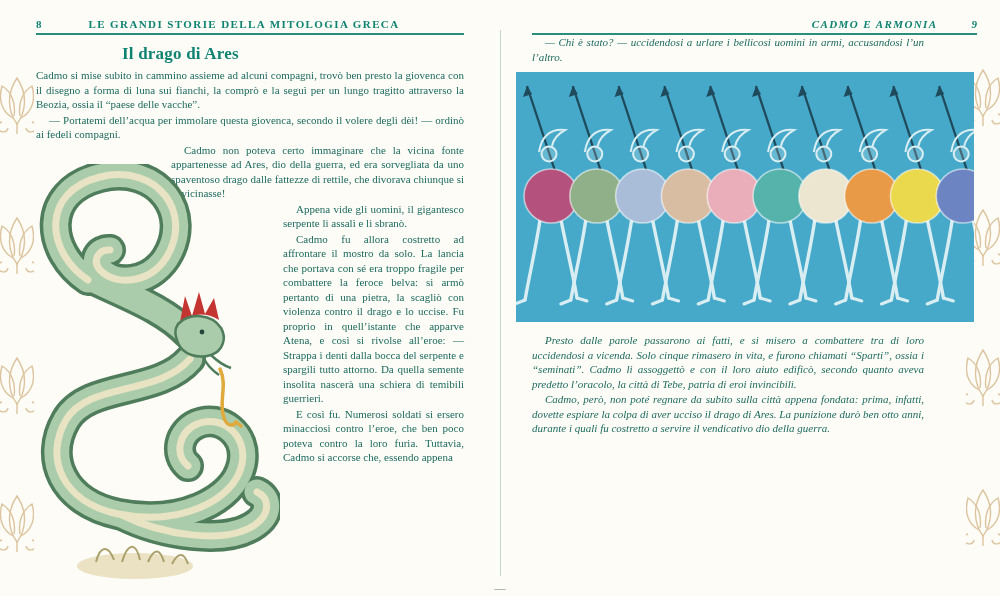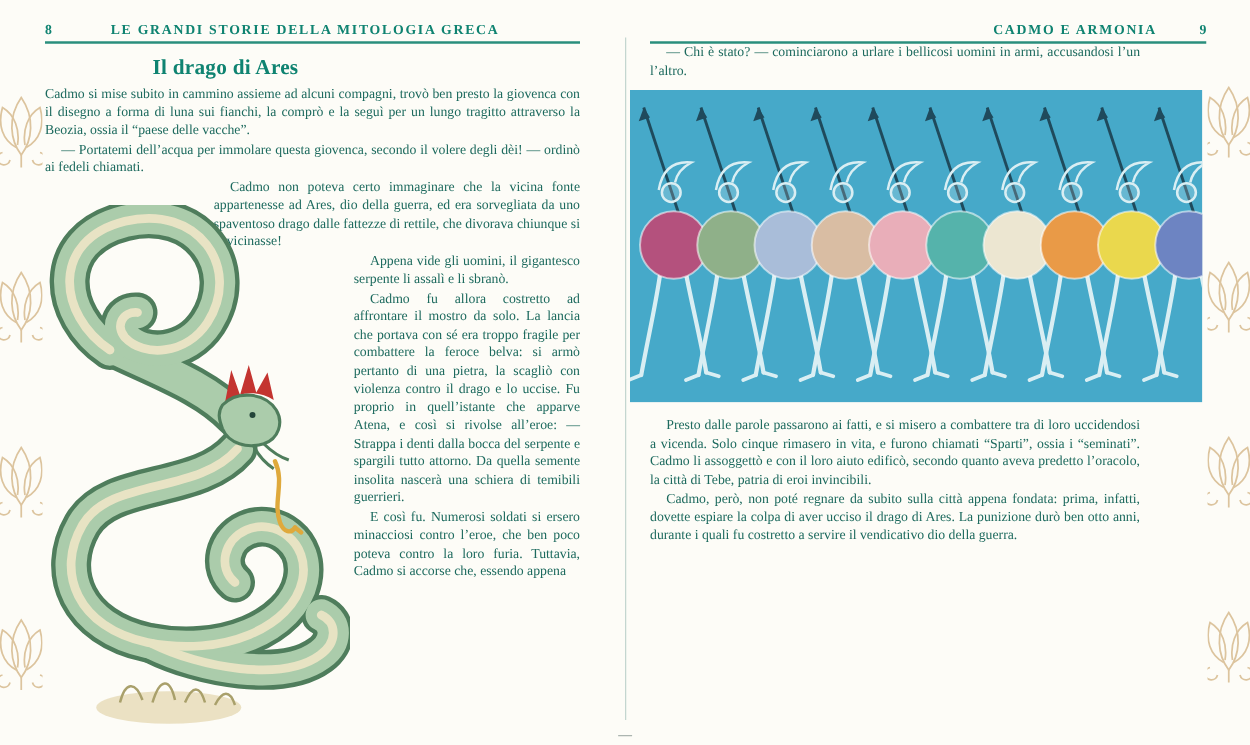--- a/index.html
+++ b/index.html
@@ -25,21 +25,21 @@
   .orn.left{left:0;}
   .orn.right{right:0;}
 
   
   .center-rule{position:absolute;left:500px;top:30px;width:1px;height:546px;background:#c4d6d0;}
   .footer-mark{position:absolute;left:479px;top:582px;width:42px;text-align:center;color:#6e7f79;font-size:11px;}
 
   
   .page{position:absolute;top:18px;}
   .left-page{left:36px;width:428px;height:566px;}
-  .right-page{left:520px;width:445px;height:566px;}
+  .right-page{left:532px;width:445px;height:566px;font-style:italic;}
 
   .page-header{display:flex;align-items:baseline;color:var(--c-heading);}
   .page-header .pnum{font-size:11px;font-weight:bold;}
   .page-header .ptitle{font-size:11px;font-weight:bold;letter-spacing:1.4px;}
   .left-page .ptitle{margin-left:47px;}
   .right-page .page-header{justify-content:flex-end;}
   .right-page .pnum{margin-left:34px;}
   .header-rule{height:2px;background:var(--c-rule);margin-top:3px;}
 
   .heading{
@@ -112,21 +112,21 @@
 
   <section class="page left-page">
     <header class="page-header">
       <span class="pnum">8</span>
       <span class="ptitle">LE GRANDI STORIE DELLA MITOLOGIA GRECA</span>
     </header>
     <div class="header-rule"></div>
 
     <h2 class="heading h1">Il drago di Ares</h2>
     <p class="body noindent">Cadmo si mise subito in cammino assieme ad alcuni compagni, trovò ben presto la giovenca con il disegno a forma di luna sui fianchi, la comprò e la seguì per un lungo tragitto attraverso la Beozia, ossia il “paese delle vacche”.</p>
-    <p class="body">— Portatemi dell’acqua per immolare questa giovenca, secondo il volere degli dèi! — ordinò ai fedeli chiamati.</p>
+    <p class="body">— Portatemi dell’acqua per immolare questa giovenca, secondo il volere degli dèi! — ordinò ai fedeli compagni.</p>
     <p class="body wrap-dragon">Cadmo non poteva certo immaginare che la vicina fonte appartenesse ad Ares, dio della guerra, ed era sorvegliata da uno spaventoso drago dalle fattezze di rettile, che divorava chiunque si avvicinasse!</p>
 
     <div class="col2">
       <p class="body">Appena vide gli uomini, il gigantesco serpente li assalì e li sbranò.</p>
       <p class="body">Cadmo fu allora costretto ad affrontare il mostro da solo. La lancia che portava con sé era troppo fragile per combattere la feroce belva: si armò pertanto di una pietra, la scagliò con violenza contro il drago e lo uccise. Fu proprio in quell’istante che apparve Atena, e così si rivolse all’eroe: — Strappa i denti dalla bocca del serpente e spargili tutto attorno. Da quella semente insolita nascerà una schiera di temibili guerrieri.</p>
       <p class="body">E così fu. Numerosi soldati si ersero minacciosi contro l’eroe, che ben poco poteva contro la loro furia. Tuttavia, Cadmo si accorse che, essendo appena</p>
     </div>
 
     <svg class="dragon" width="250" height="425" viewBox="0 0 250 425">
       <ellipse cx="105" cy="402" rx="58" ry="13" opacity="0.85" fill="#e7dcba"></ellipse>
@@ -176,21 +176,21 @@
     </svg>
   </section>
 
   <section class="page right-page">
     <header class="page-header">
       <span class="ptitle">CADMO E ARMONIA</span>
       <span class="pnum">9</span>
     </header>
     <div class="header-rule"></div>
 
-    <p class="body">— Chi è stato? — cominciarono a urlare i bellicosi uomini in armi, accusandosi l’un l’altro.</p>
+    <p class="body">— Chi è stato? — uccidendosi a urlare i bellicosi uomini in armi, accusandosi l’un l’altro.</p>
 
     <div class="warriors-wrap">
       <svg width="458" height="250" viewBox="0 0 458 250">
         <rect width="458" height="250" fill="#46a9c9"></rect>
         <g id="warriors-group">
             <g transform="translate(26,0)">
               <line x1="16" y1="108" x2="-15" y2="14" stroke="#1f4a5c" stroke-width="2.3"></line>
               <path d="M-15,14 l-4,11 9,-3 z" fill="#1f4a5c"></path>
               <path d="M-3,80 Q1,56 23,58 Q12,64 10,74" fill="none" stroke="#d9eef3" stroke-width="2"></path>
               <circle cx="7" cy="82" r="7.5" fill="rgba(255,255,255,0.18)" stroke="#d9eef3" stroke-width="2"></circle>

